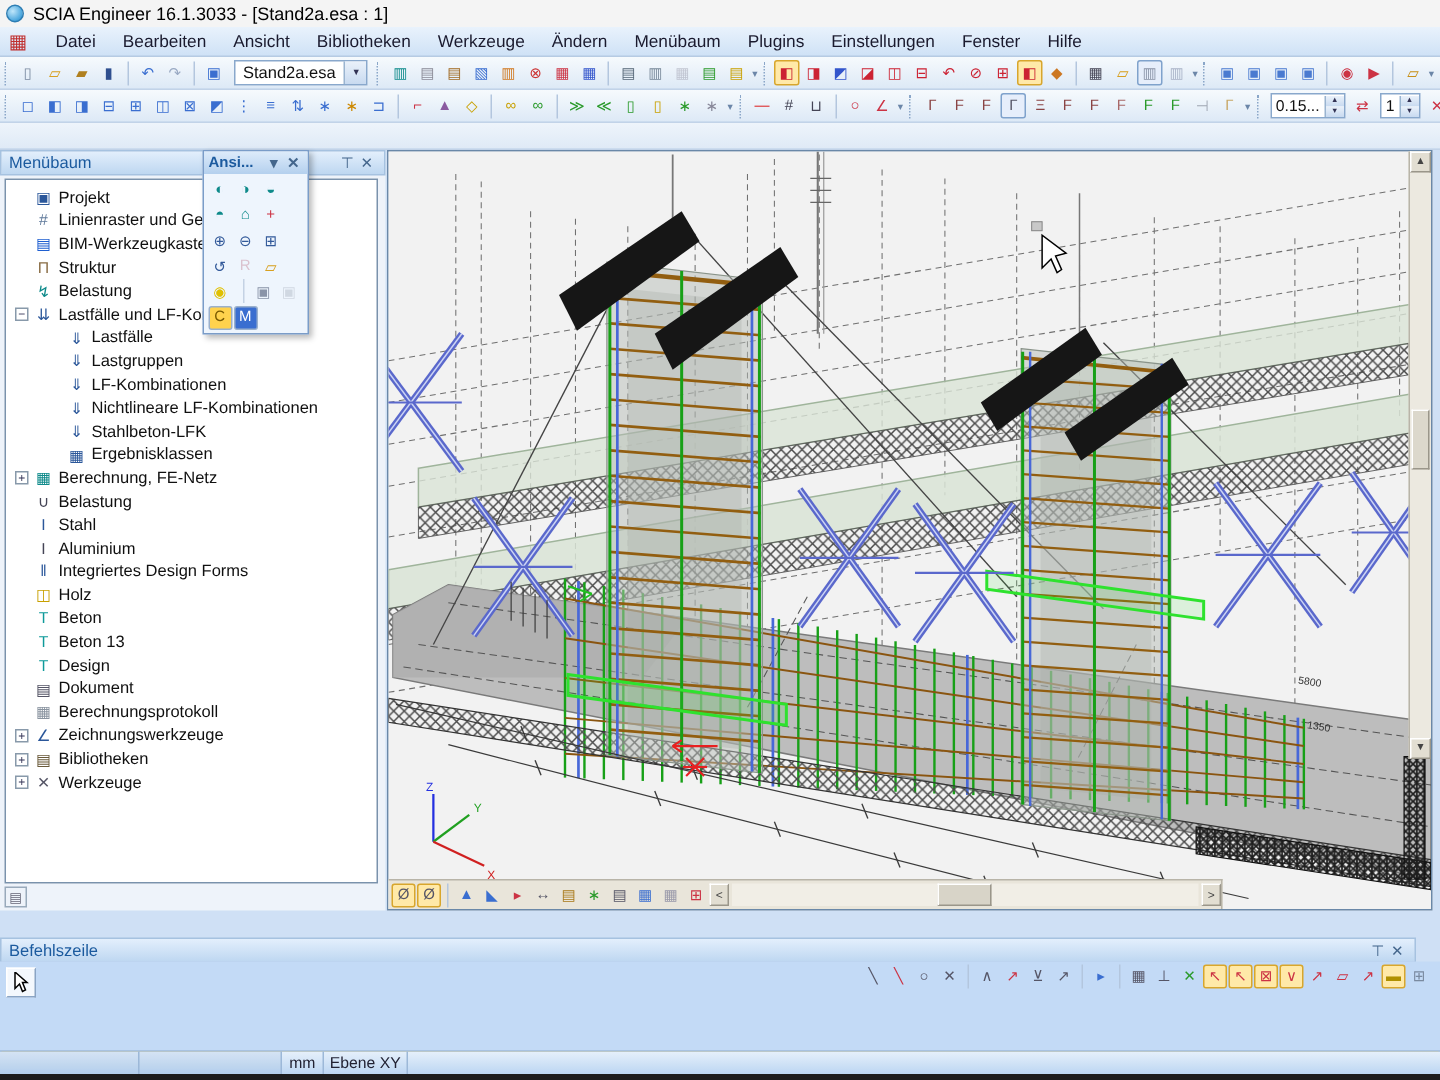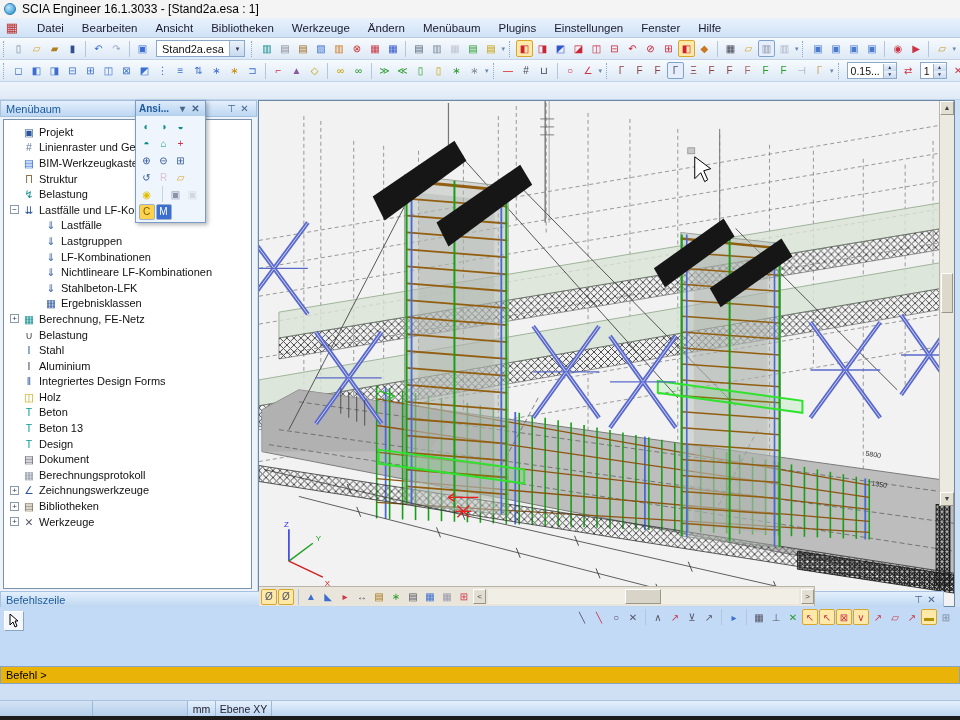--- a/index.html
+++ b/index.html
@@ -100,21 +100,21 @@
     display:flex; align-items:center; padding-left:2px; gap:1px; z-index:4; }
   .vp-bottom .ic { width:16px; height:16px; }
   .harr { width:13px; height:15px; background:#e2ded2; border:1px solid #fff;
     border-right-color:#9a968a; border-bottom-color:#9a968a; font-size:8px; color:#444;
     text-align:center; line-height:13px; flex:none; }
   .htrack { flex:1; height:15px; position:relative; background:#f1eee6; margin:0 1px; }
   .hthumb { position:absolute; top:0; left:44%; width:36px; height:15px; background:#d8d4c8;
     border:1px solid #fff; border-right-color:#9a968a; border-bottom-color:#9a968a; }
 
   
-  .cmdpanel { position:absolute; left:0; top:591px; width:944px; height:93px; }
+  .cmdpanel { position:absolute; left:0; top:625px; width:944px; height:93px; }
   .cmd-content { position:absolute; left:0; top:16px; width:960px; height:59px;
     background:#c3daf6; }
   .cursor-btn { position:absolute; left:4px; top:4px; width:20px; height:20px; background:#f4f8fd;
     border:1px solid #fff; border-right-color:#8aa4c4; border-bottom-color:#8aa4c4;
     display:flex; align-items:center; justify-content:center; }
   .snapbar { position:absolute; right:6px; top:2px; display:flex; align-items:center; gap:1px; }
   .snapbar .ic { width:16px; height:16px; }
   .promptrow { position:absolute; left:0; top:75px; width:960px; height:18px; background:#eab308;
     border:1px solid #88a4c4; display:flex; align-items:center; padding-left:5px;
     font-size:11px; color:#000; }

